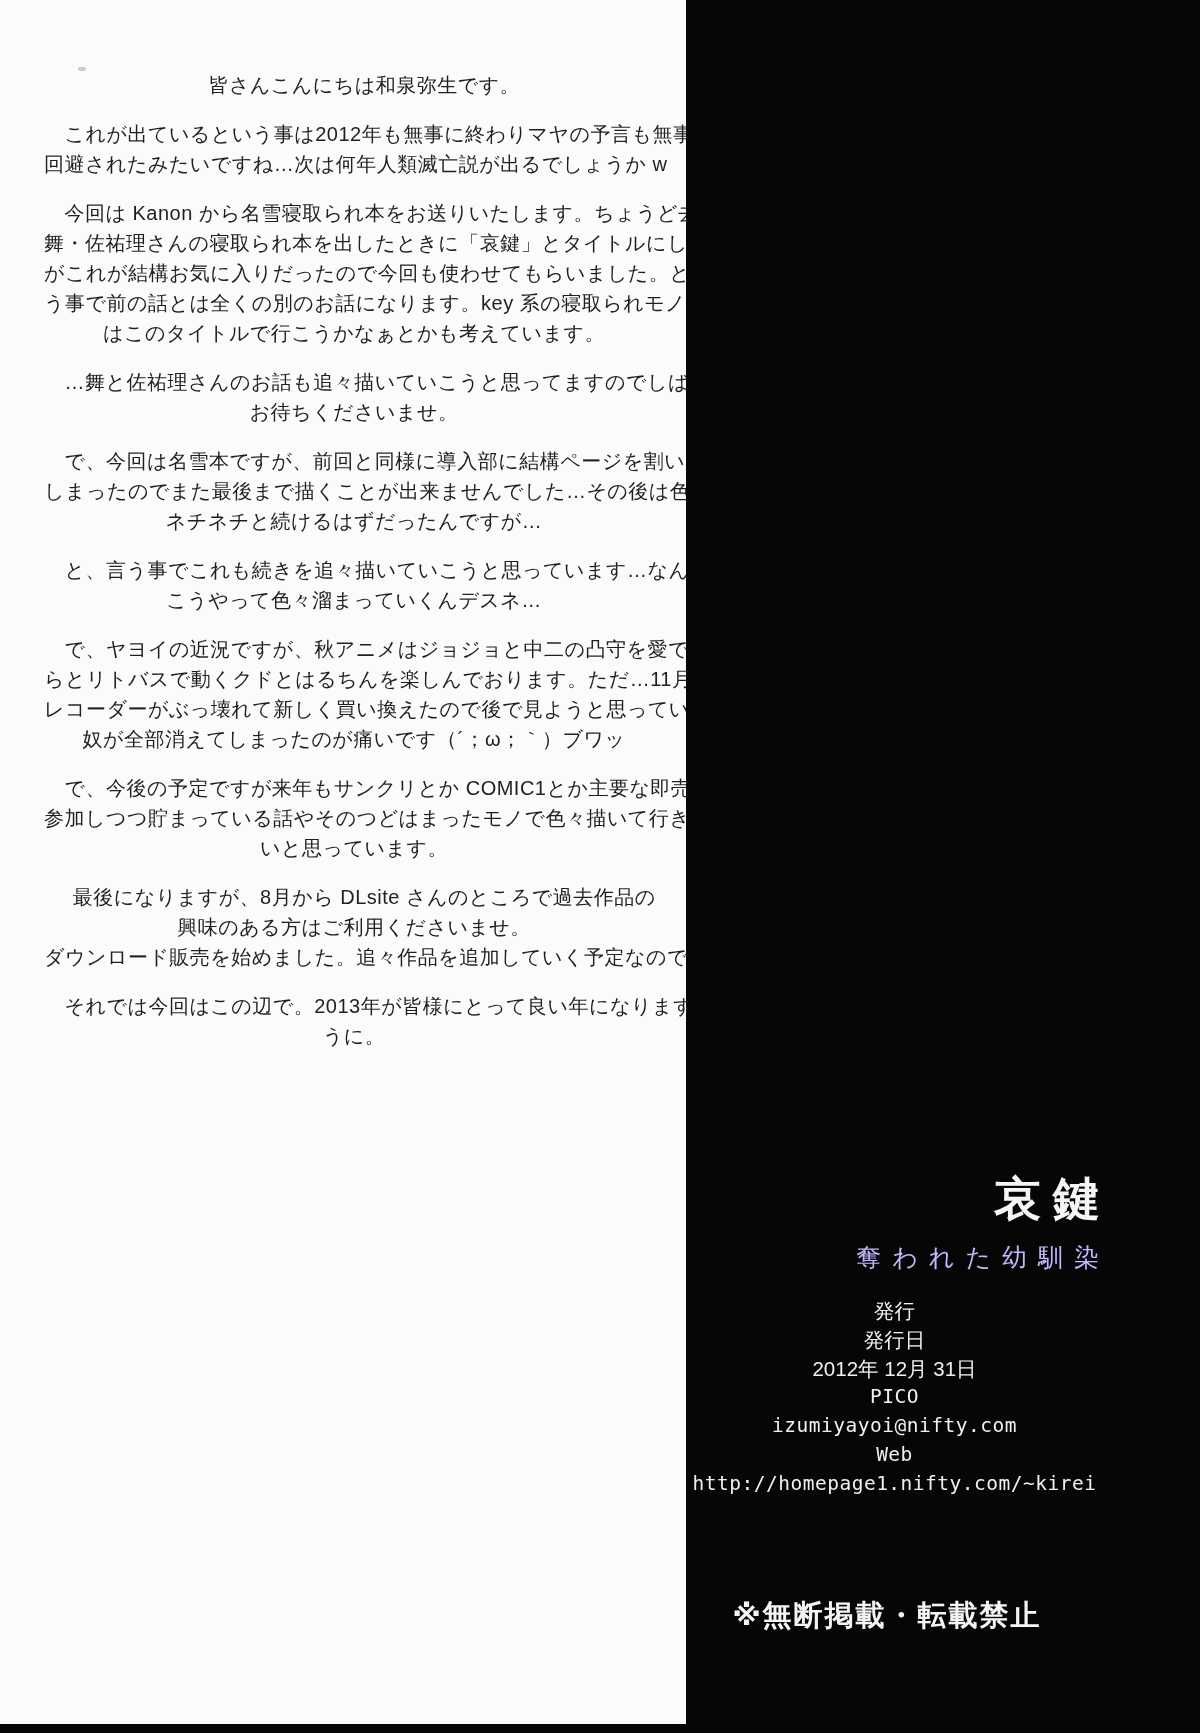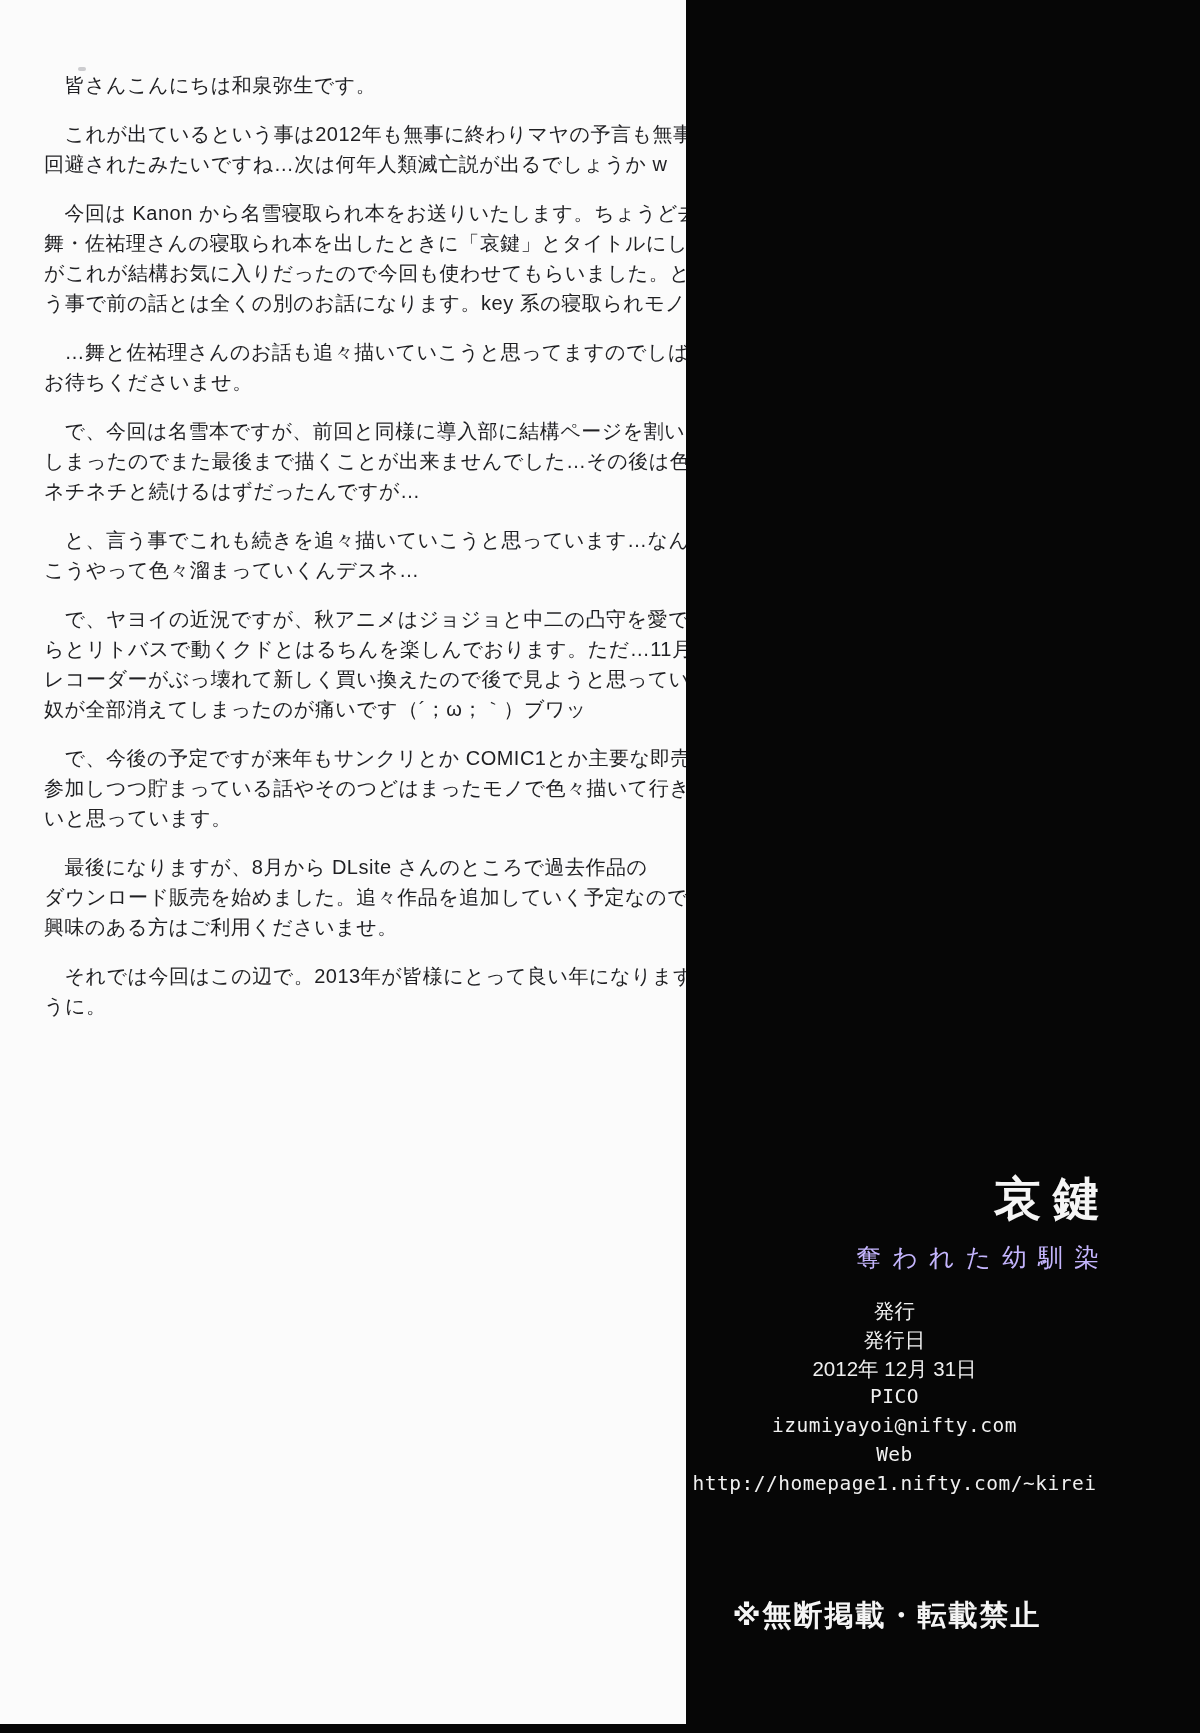--- a/index.html
+++ b/index.html
@@ -6,20 +6,21 @@
   body{
     width:1200px;height:1733px;
     background:#060606;
     position:relative;
     font-family:"Liberation Sans","DejaVu Sans",sans-serif;
     overflow:hidden;
   }
   .white-area{
     position:absolute;left:0;top:0;width:686px;height:1724px;
     background:#fbfbfb;
+    text-align:center;
   }
   .scan-artifact{
     position:absolute;left:78px;top:67px;width:8px;height:4px;
     background:#b8b8bc;border-radius:2px;opacity:.7;
   }
   .afterword-body{
     position:absolute;left:44px;top:70px;width:620px;
     font-size:20px;line-height:30px;color:#1f1f22;
     letter-spacing:0.5px;
   }
@@ -71,20 +72,21 @@
       </div>
       <div class="para">
         <div class="line">　これが出ているという事は2012年も無事に終わりマヤの予言も無事</div>
         <div class="line">回避されたみたいですね…次は何年人類滅亡説が出るでしょうか w</div>
       </div>
       <div class="para">
         <div class="line">　今回は Kanon から名雪寝取られ本をお送りいたします。ちょうど去年</div>
         <div class="line">舞・佐祐理さんの寝取られ本を出したときに「哀鍵」とタイトルにしました</div>
         <div class="line">がこれが結構お気に入りだったので今回も使わせてもらいました。と、言</div>
         <div class="line">う事で前の話とは全くの別のお話になります。key 系の寝取られモノの時</div>
+        <div class="line">はこのタイトルで行こうかなぁとかも考えています。</div>
       </div>
       <div class="para">
         <div class="line">　…舞と佐祐理さんのお話も追々描いていこうと思ってますのでしばし</div>
         <div class="line">お待ちくださいませ。</div>
       </div>
       <div class="para">
         <div class="line">　で、今回は名雪本ですが、前回と同様に導入部に結構ページを割いて</div>
         <div class="line">しまったのでまた最後まで描くことが出来ませんでした…その後は色々</div>
         <div class="line">ネチネチと続けるはずだったんですが…</div>
       </div>
@@ -98,22 +100,22 @@
         <div class="line">レコーダーがぶっ壊れて新しく買い換えたので後で見ようと思っていた</div>
         <div class="line">奴が全部消えてしまったのが痛いです（´；ω；｀）ブワッ</div>
       </div>
       <div class="para">
         <div class="line">　で、今後の予定ですが来年もサンクリとか COMIC1とか主要な即売会に</div>
         <div class="line">参加しつつ貯まっている話やそのつどはまったモノで色々描いて行きた</div>
         <div class="line">いと思っています。</div>
       </div>
       <div class="para">
         <div class="line">　最後になりますが、8月から DLsite さんのところで過去作品の</div>
+        <div class="line">興味のある方はご利用くださいませ。</div>
         <div class="line">ダウンロード販売を始めました。追々作品を追加していく予定なので</div>
-        <div class="line">興味のある方はご利用くださいませ。</div>
       </div>
       <div class="para">
         <div class="line">　それでは今回はこの辺で。2013年が皆様にとって良い年になりますよ</div>
         <div class="line">うに。</div>
       </div>
     </div>
 </div>
 
 <div class="black-area">
   <div class="title-block">

